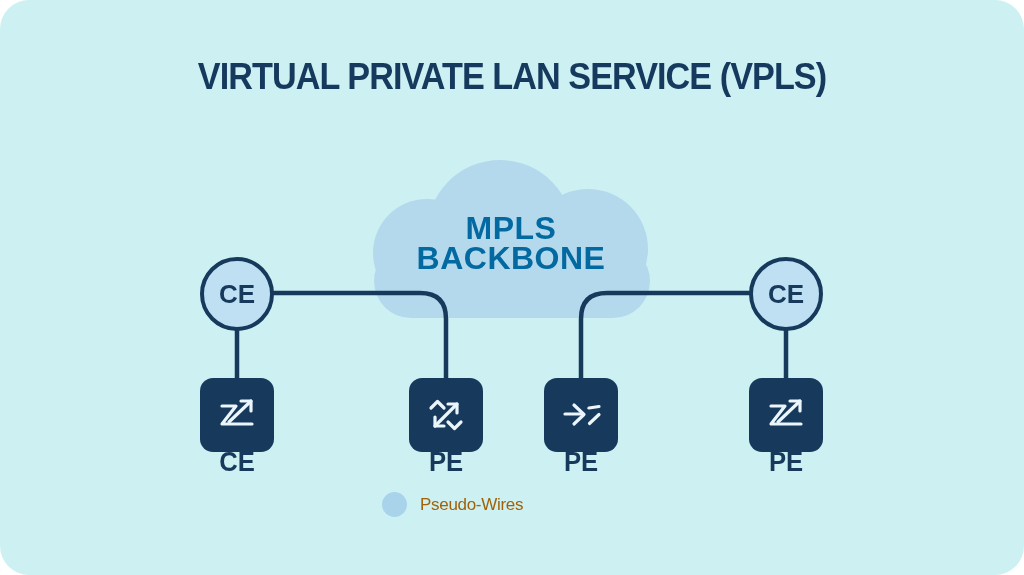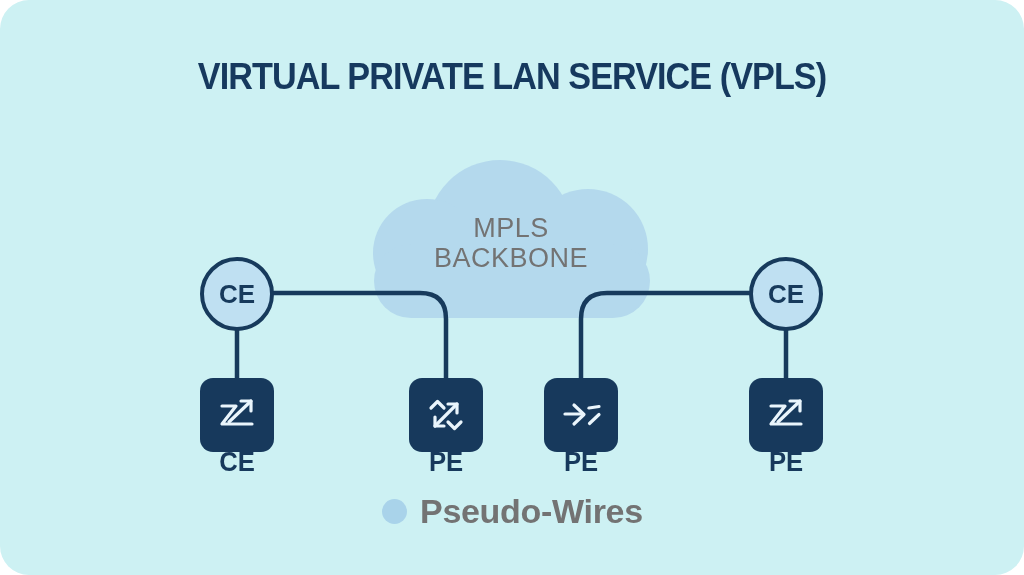--- a/index.html
+++ b/index.html
@@ -15,22 +15,22 @@
     position:absolute;top:56px;left:0;width:1024px;
     margin:0;text-align:center;
     font-size:36px;font-weight:bold;letter-spacing:-1px;
     color:#16395e;
     transform:scaleX(0.95);transform-origin:center;
   }
   .diagram-svg{position:absolute;left:0;top:0;}
   .cloud-label{
     position:absolute;left:411px;top:213px;width:200px;
     text-align:center;white-space:pre-line;
-    font-size:27px;line-height:30px;font-weight:normal;
-    letter-spacing:0.5px;color:#737373;
+    font-size:32px;line-height:30px;font-weight:bold;
+    letter-spacing:0.5px;color:#0369a1;
   }
   .ce-circle{
     position:absolute;width:74px;height:74px;box-sizing:border-box;
     border-radius:50%;
     background:#bfe0f2;border:4px solid #173a5c;
     display:flex;align-items:center;justify-content:center;
     font-size:26px;font-weight:bold;color:#173a5c;
   }
   .ce-circle.left{left:200px;top:257px;}
   .ce-circle.right{left:749px;top:257px;}
@@ -54,22 +54,22 @@
   .device-label.l4{left:749px;}
   .legend{
     position:absolute;left:382px;top:492px;
     display:flex;align-items:center;gap:13px;
   }
   .legend-dot{
     width:25px;height:25px;border-radius:50%;
     background:#a9d3ea;flex:none;
   }
   .legend-text{
-    font-size:34px;font-weight:bold;letter-spacing:-0.3px;
-    color:#737373;
+    font-size:17px;font-weight:normal;letter-spacing:-0.3px;
+    color:#a16207;
   }
   .icon{display:block;}
 </style>
 </head>
 <body>
 
 <div class="canvas">
 
   <h1 class="title">VIRTUAL PRIVATE LAN SERVICE (VPLS)</h1>
 

